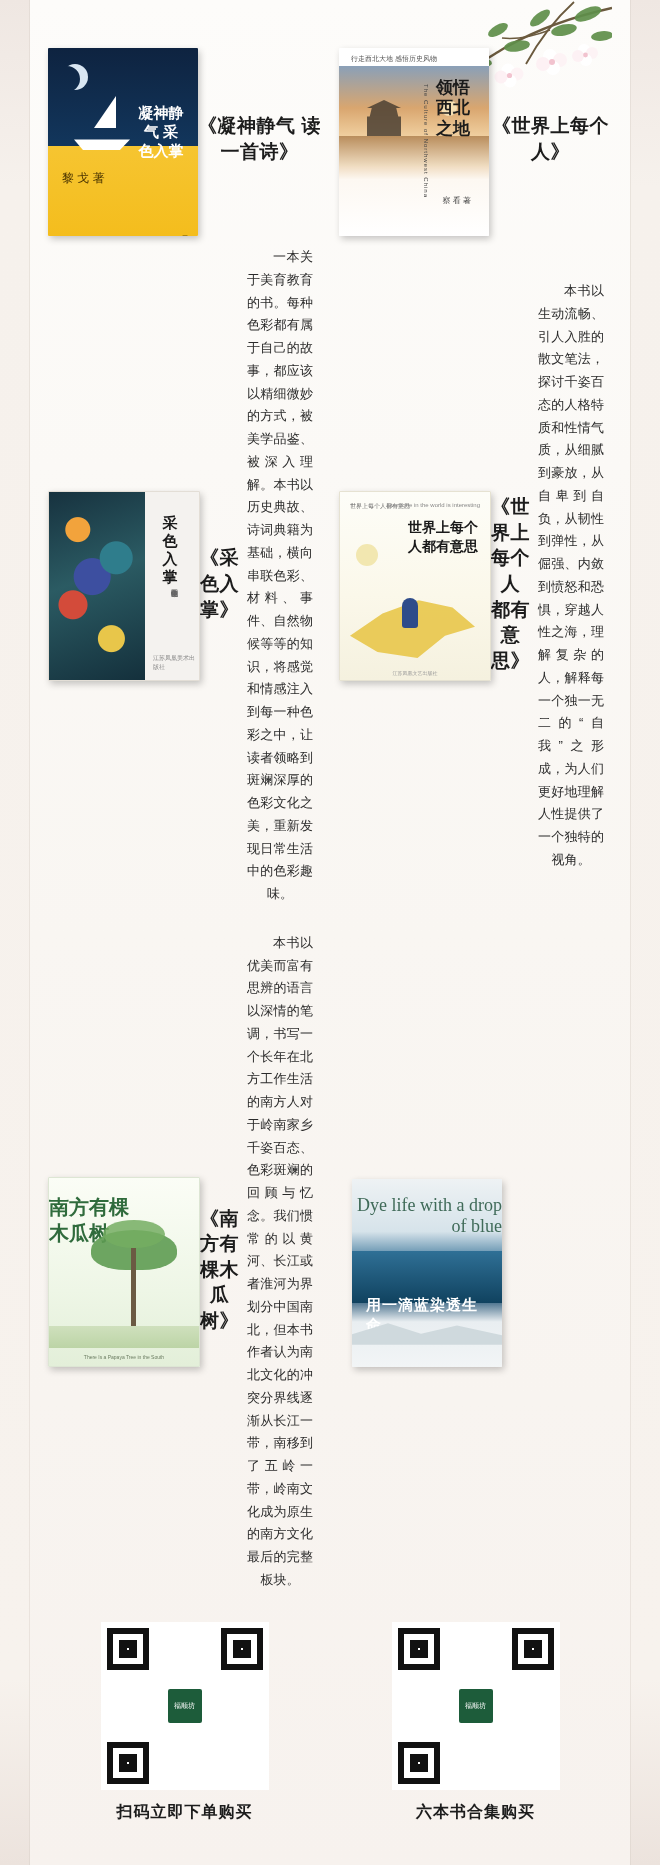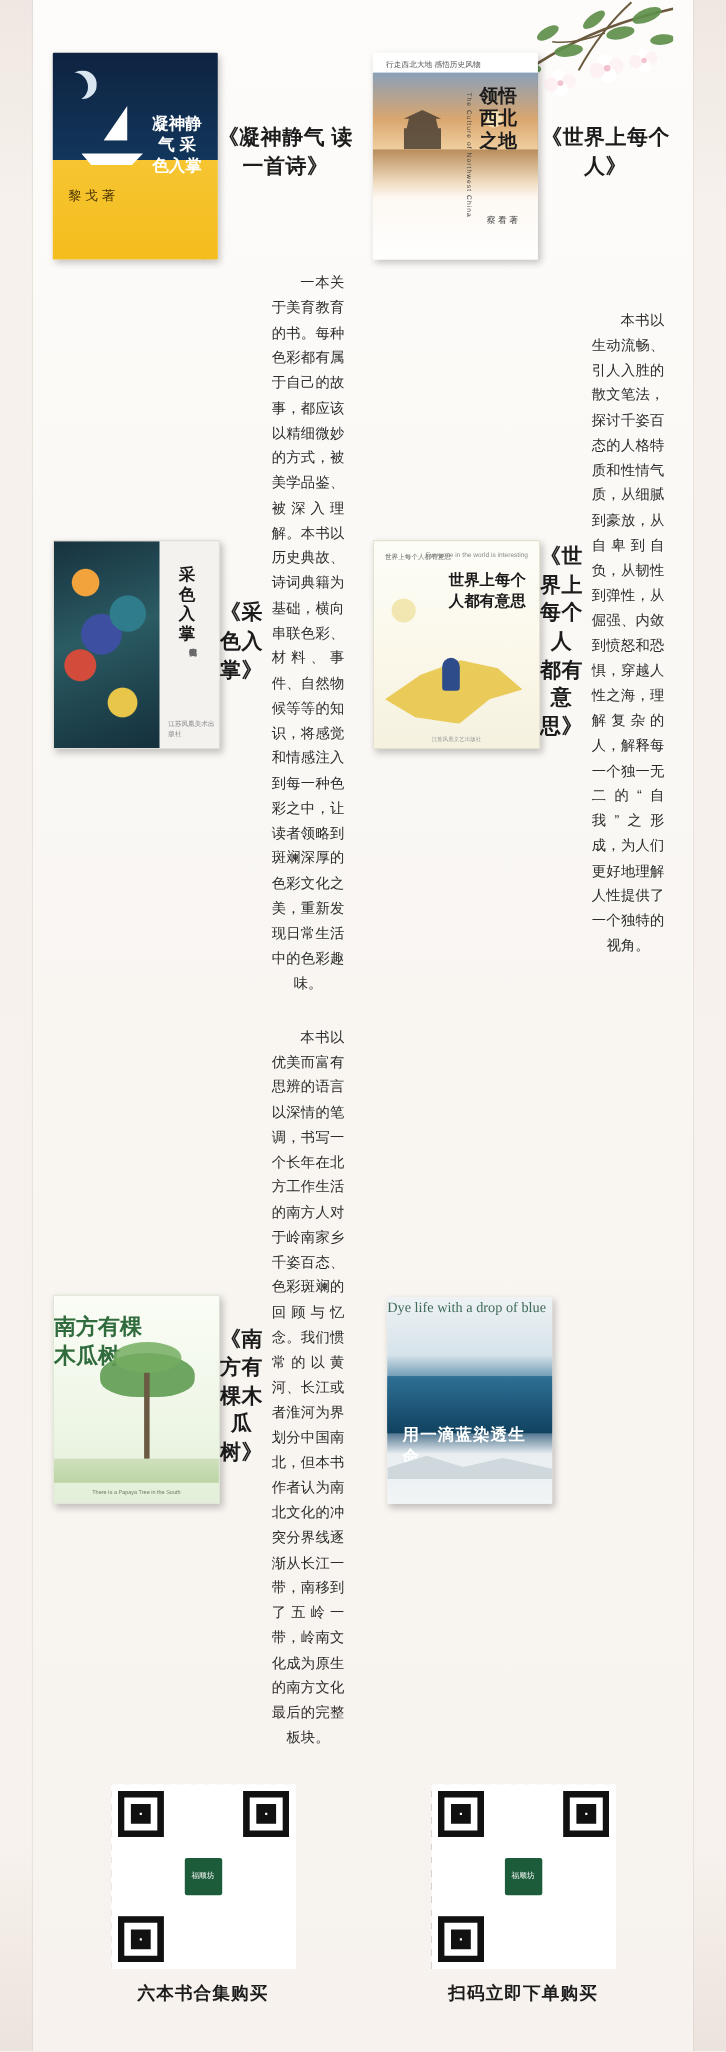--- a/index.html
+++ b/index.html
@@ -151,21 +151,21 @@
   .c5 .crown { position:absolute; left:42px; top:52px; width:86px; height:40px;
     background:#5e9b52; border-radius:50% 50% 40% 40%; opacity:.9; }
   .c5 .crown2 { position:absolute; left:54px; top:42px; width:62px; height:28px; background:#74ad62;
     border-radius:50%; opacity:.85; }
   .c5 .ground { position:absolute; left:0; right:0; bottom:18px; height:22px;
     background: linear-gradient(180deg,#cfe0bd,#bcd4a6); }
   .c5 .en { position:absolute; left:0; right:0; bottom:6px; text-align:center; font-size:5px; color:#6c7d62; }
 
   
   .c6 { background: linear-gradient(180deg,#eef2f4 0%, #d6e3ea 28%, #2d6b93 46%, #17496c 62%, #e9eef1 76%, #f2f5f6 100%); }
-  .c6 .en { position:absolute; left:0; right:0; top:2px; text-align:left; font-size:13px;
+  .c6 .en { position:absolute; left:0; right:0; top:16px; text-align:right; font-size:18px;
      color:#3f6a58; line-height:1.2; font-family:"Liberation Serif", serif; }
   .c6 .wave { position:absolute; left:0; right:0; top:72px; height:52px;
      background: linear-gradient(180deg,#2f7096,#10425f); }
   .c6 .c6title { position:absolute; left:14px; top:116px; width:120px; font-size:15px; font-weight:bold;
      color:#ffffff; line-height:1.35; letter-spacing:1px; }
   .c6 .hill { position:absolute; left:0; right:0; bottom:22px; height:26px; background:#cfd9dd;
      clip-path: polygon(0 60%, 24% 18%, 46% 58%, 70% 26%, 100% 64%, 100% 100%, 0 100%); }
 
   
   .qr-row {
@@ -346,26 +346,26 @@
         </div>
       </div>
     </div>
 
     <div class="qr-row">
       <div class="qr-cell">
         <div class="qr">
           <div class="eye3"></div>
           <div class="logo">福顺坊</div>
         </div>
-        <div class="qr-label">六本书合集购买</div>
+        <div class="qr-label">扫码立即下单购买</div>
       </div>
       <div class="qr-cell">
         <div class="qr">
           <div class="eye3"></div>
           <div class="logo">福顺坊</div>
         </div>
-        <div class="qr-label">扫码立即下单购买</div>
+        <div class="qr-label">六本书合集购买</div>
       </div>
     </div>
 
     <div class="footer-space"></div>
   </div>
 </div>
 
 </body></html>

